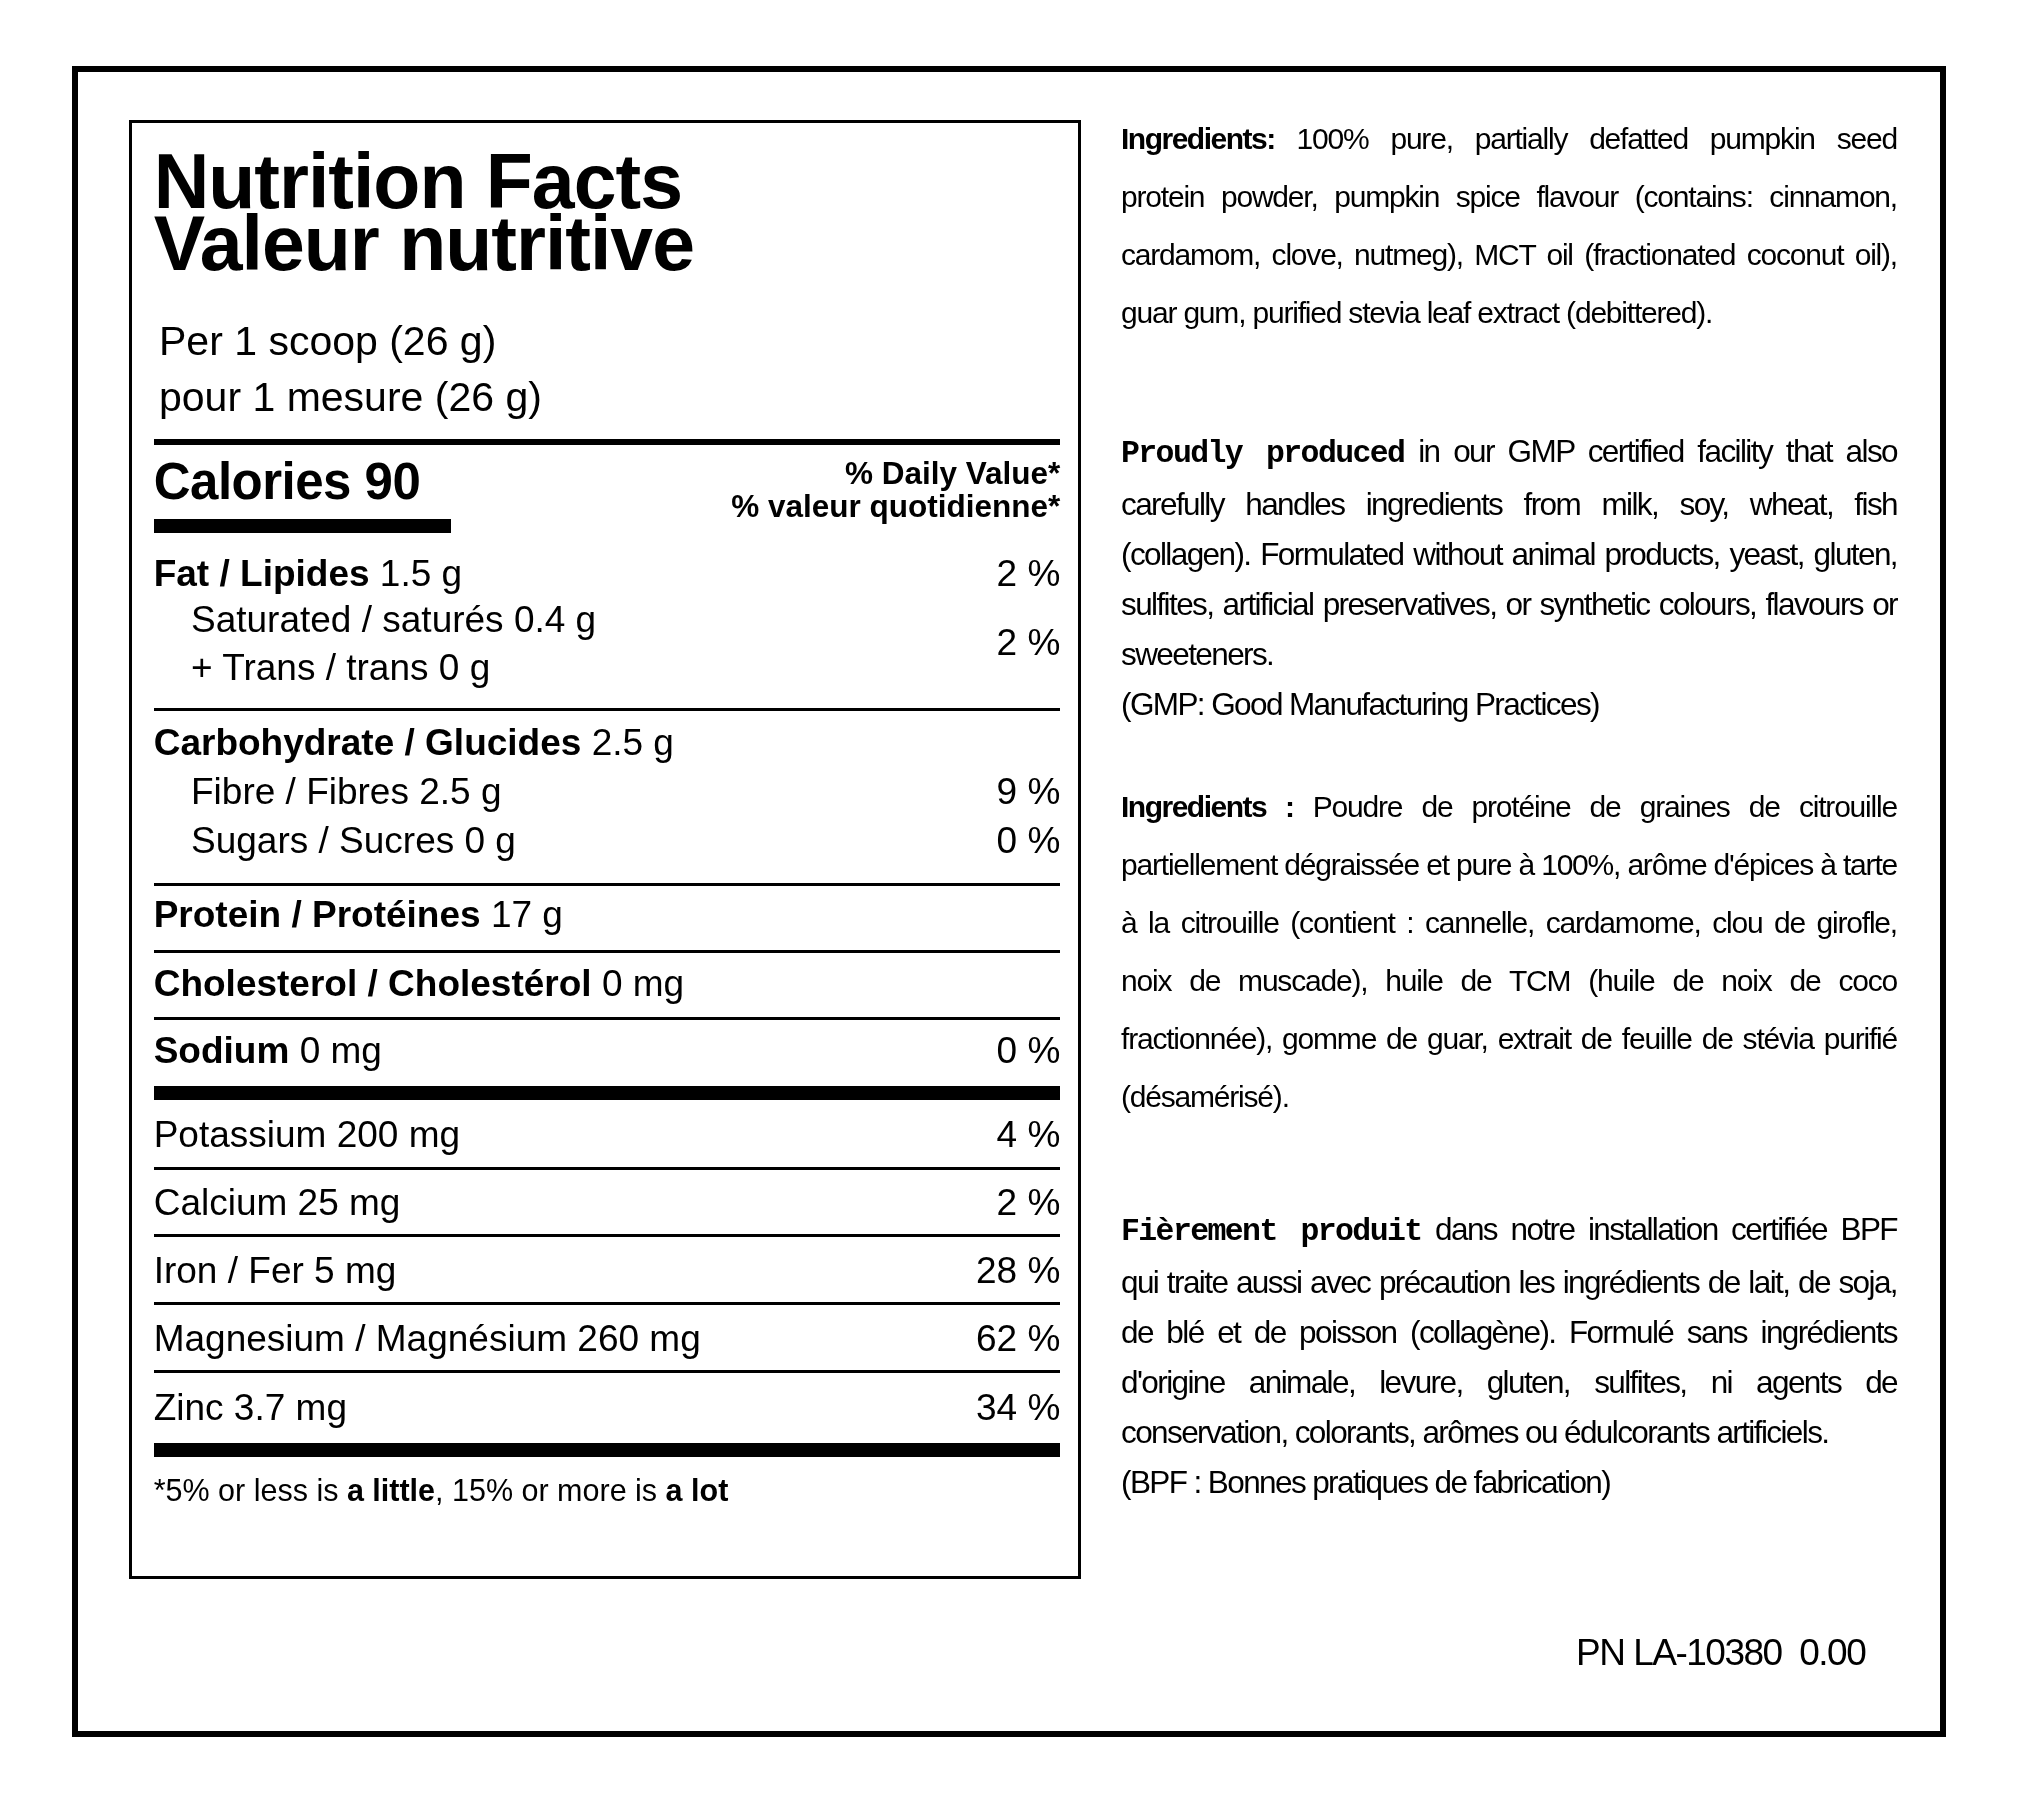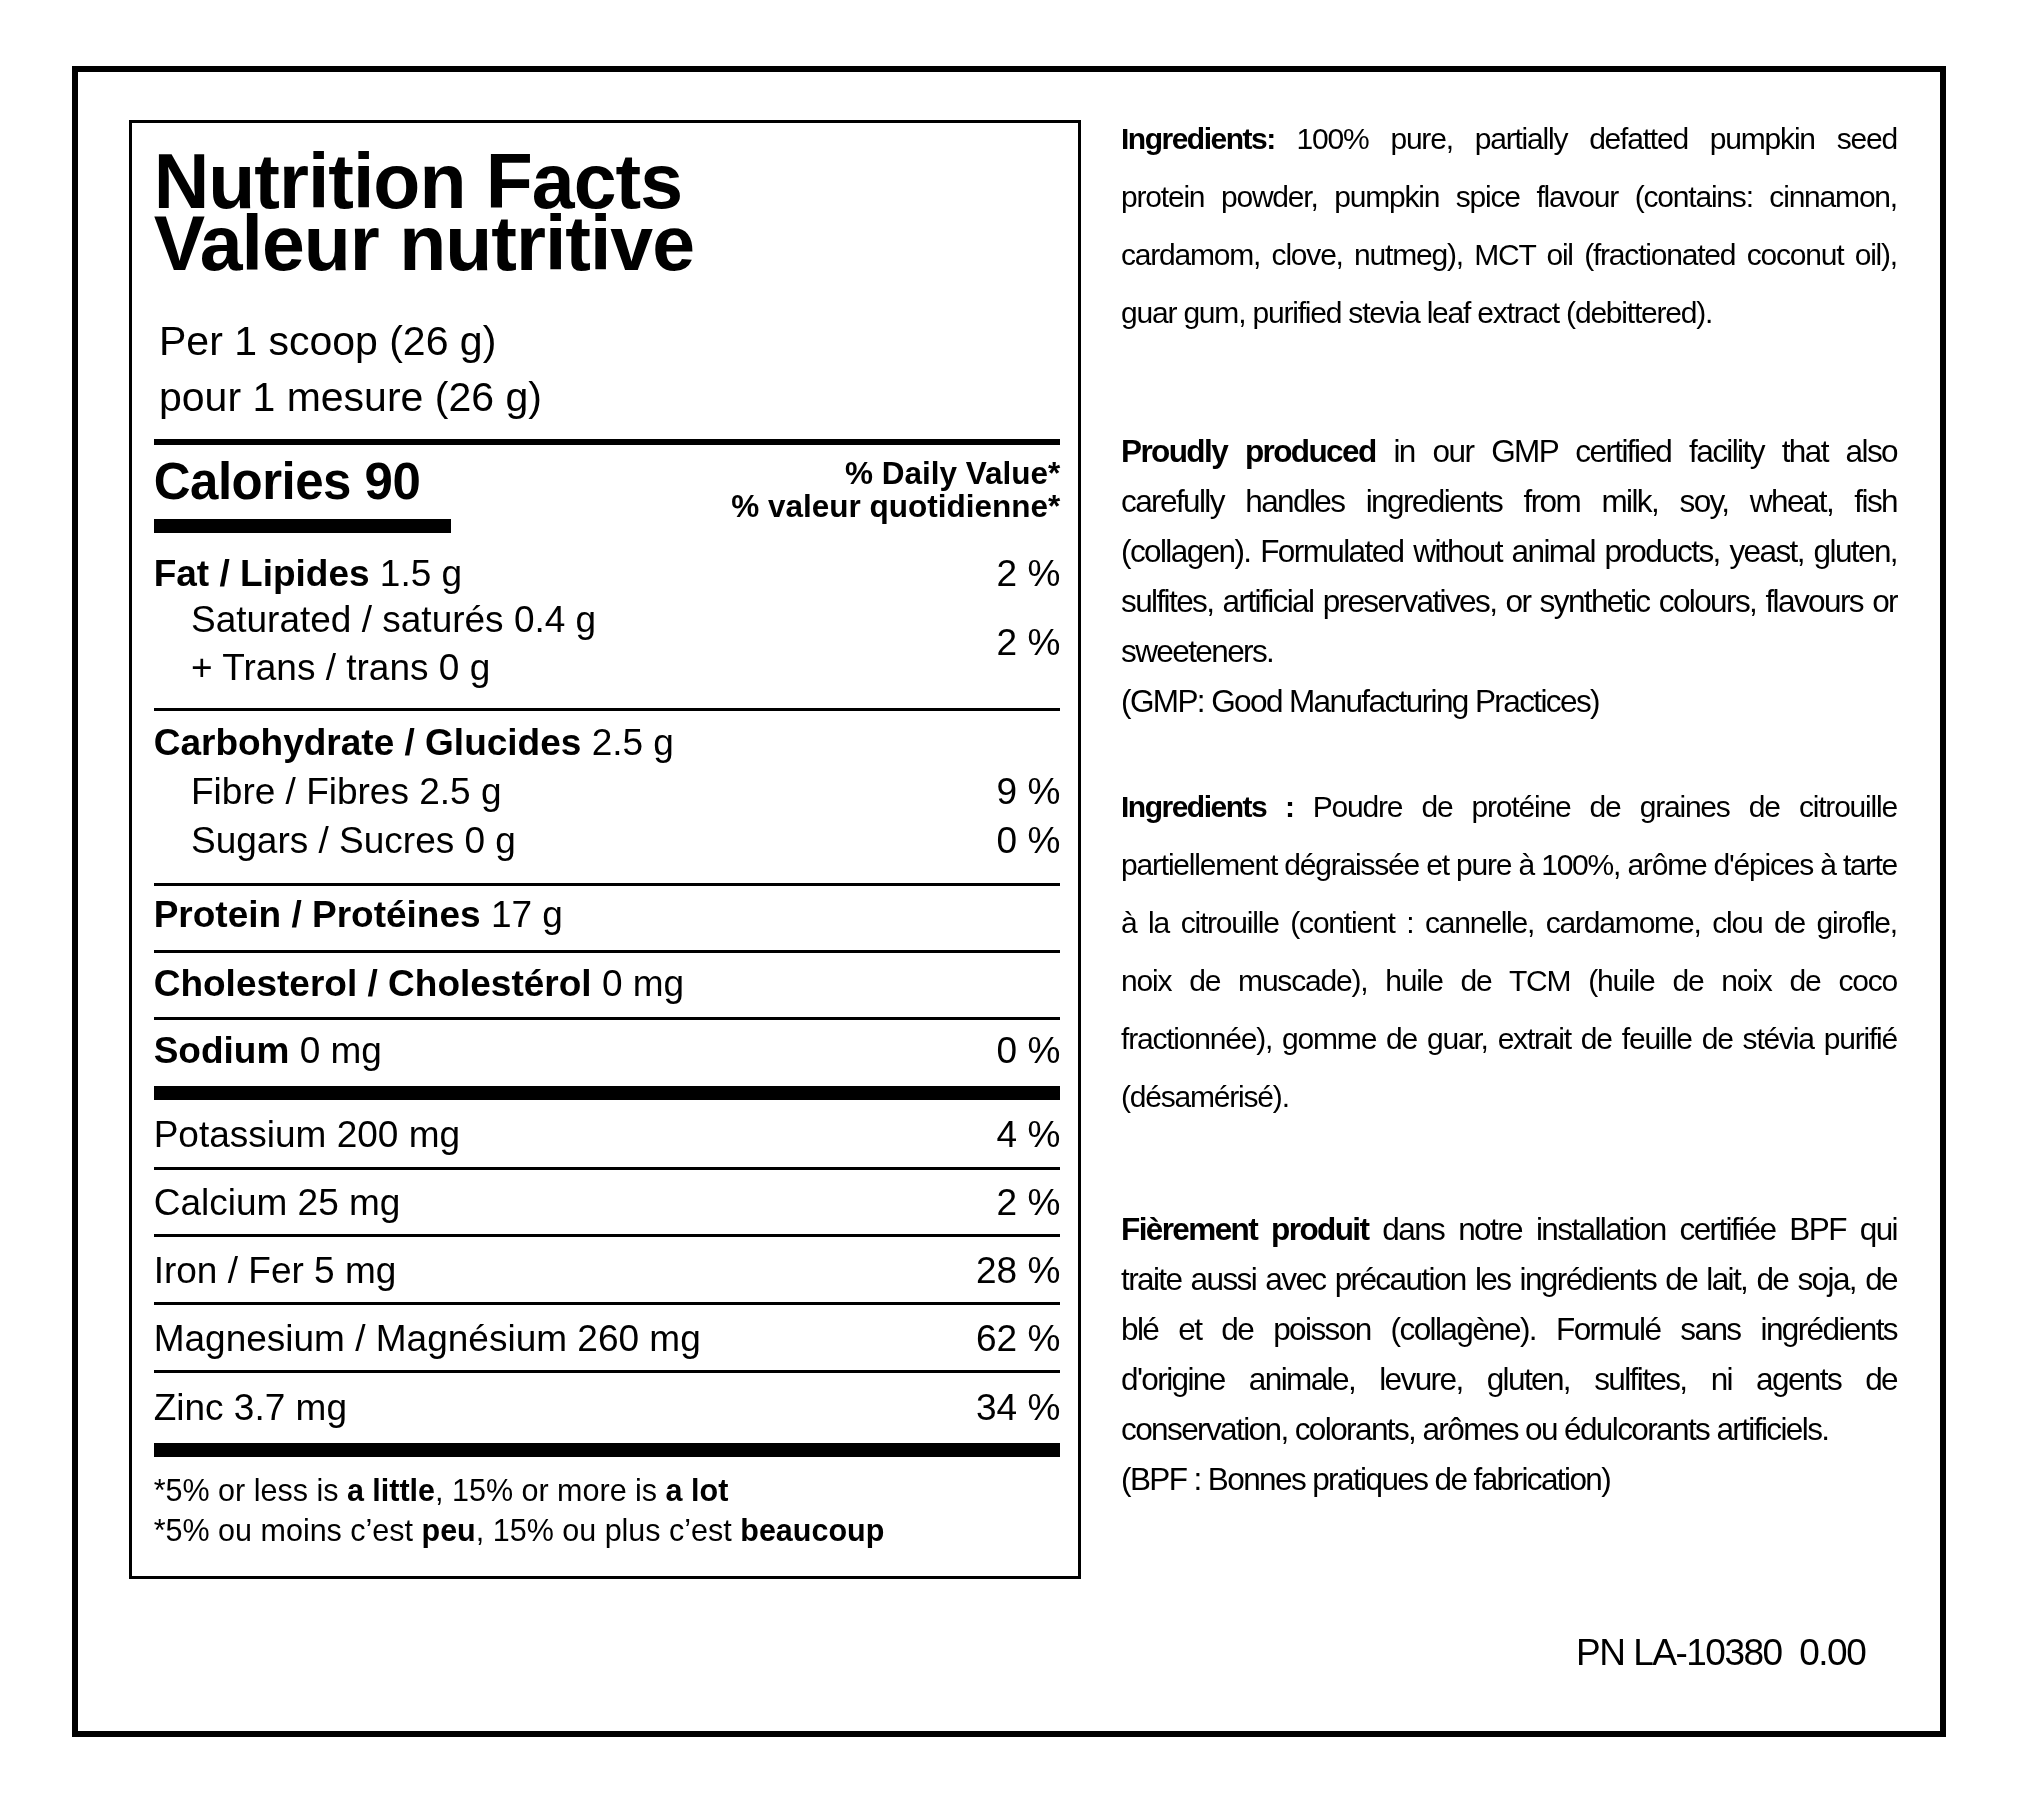--- a/index.html
+++ b/index.html
@@ -16,21 +16,21 @@
   .pct { right: 17.7px; font-size: 37px; line-height: 39px; text-align: right; }
   .cal { left: 21.7px; font-weight: bold; font-size: 51px; line-height: 53px; letter-spacing: -0.5px; }
   .dvh { right: 17.7px; font-weight: bold; font-size: 31.5px; line-height: 33px; text-align: right; }
   .foot { left: 21.7px; font-size: 30.5px; line-height: 33px; }
   .foot b { font-weight: bold; }
   .right { position: absolute; left: 1121px; width: 776px; font-family: "Liberation Sans", sans-serif; font-stretch: condensed; }
   .para { text-align: justify; text-align-last: left; }
   .ing { font-size: 30px; line-height: 58px; letter-spacing: -1.2px; word-spacing: 0; }
   .ing b { font-weight: bold; letter-spacing: -1.5px; }
   .fac { font-size: 31.5px; line-height: 50px; letter-spacing: -1.6px; }
-  .fac b { font-weight: bold; }
+  .fac b { font-weight: bold; font-family: Liberation Mono, monospace; }
   .pn { position: absolute; left: 1576px; top: 1632px; font-family: "Liberation Sans", sans-serif; font-size: 37px; letter-spacing: -1.5px; white-space: pre; }
 </style>
 </head>
 <body>
 
 <div class="outer"></div>
 
 <div class="nf">
   <div class="abs title" style="top:19.7px">Nutrition Facts</div>
   <div class="abs title" style="top:82px">Valeur nutritive</div>
@@ -82,21 +82,20 @@
 
   <div class="abs lbl" style="top:1196px">Magnesium / Magnésium 260 mg</div>
   <div class="abs pct" style="top:1196px">62 %</div>
   <div class="rule" style="top:1247px; height:3px"></div>
 
   <div class="abs lbl" style="top:1265px">Zinc 3.7 mg</div>
   <div class="abs pct" style="top:1265px">34 %</div>
   <div class="rule" style="top:1320px; height:13.8px"></div>
 
   <div class="abs foot" style="top:1351px"><span>*5% or less is </span><b>a little</b><span>, 15% or more is </span><b>a lot</b></div>
-  <div class="abs foot" style="top:1391px"><span>*5% ou moins c’est </span><b>peu</b><span>, 15% ou plus c’est </span><b>beaucoup</b></div>
 </div>
 
 <div class="right para ing" style="top:110px"><b>Ingredients:</b><span> 100% pure, partially defatted pumpkin seed protein powder, pumpkin spice flavour (contains: cinnamon, cardamom, clove, nutmeg), MCT oil (fractionated coconut oil), guar gum, purified stevia leaf extract (debittered).</span></div>
 
 <div class="right fac" style="top:426px">
   <div class="para"><b>Proudly produced</b><span> in our GMP certified facility that also carefully handles ingredients from milk, soy, wheat, fish (collagen). Formulated without animal products, yeast, gluten, sulfites, artificial preservatives, or synthetic colours, flavours or sweeteners.</span></div>
   <div>(GMP: Good Manufacturing Practices)</div>
 </div>
 
 <div class="right para ing" style="top:778px"><b>Ingredients :</b><span> Poudre de protéine de graines de citrouille partiellement dégraissée et pure à 100%, arôme d'épices à tarte à la citrouille (contient : cannelle, cardamome, clou de girofle, noix de muscade), huile de TCM (huile de noix de coco fractionnée), gomme de guar, extrait de feuille de stévia purifié (désamérisé).</span></div>

